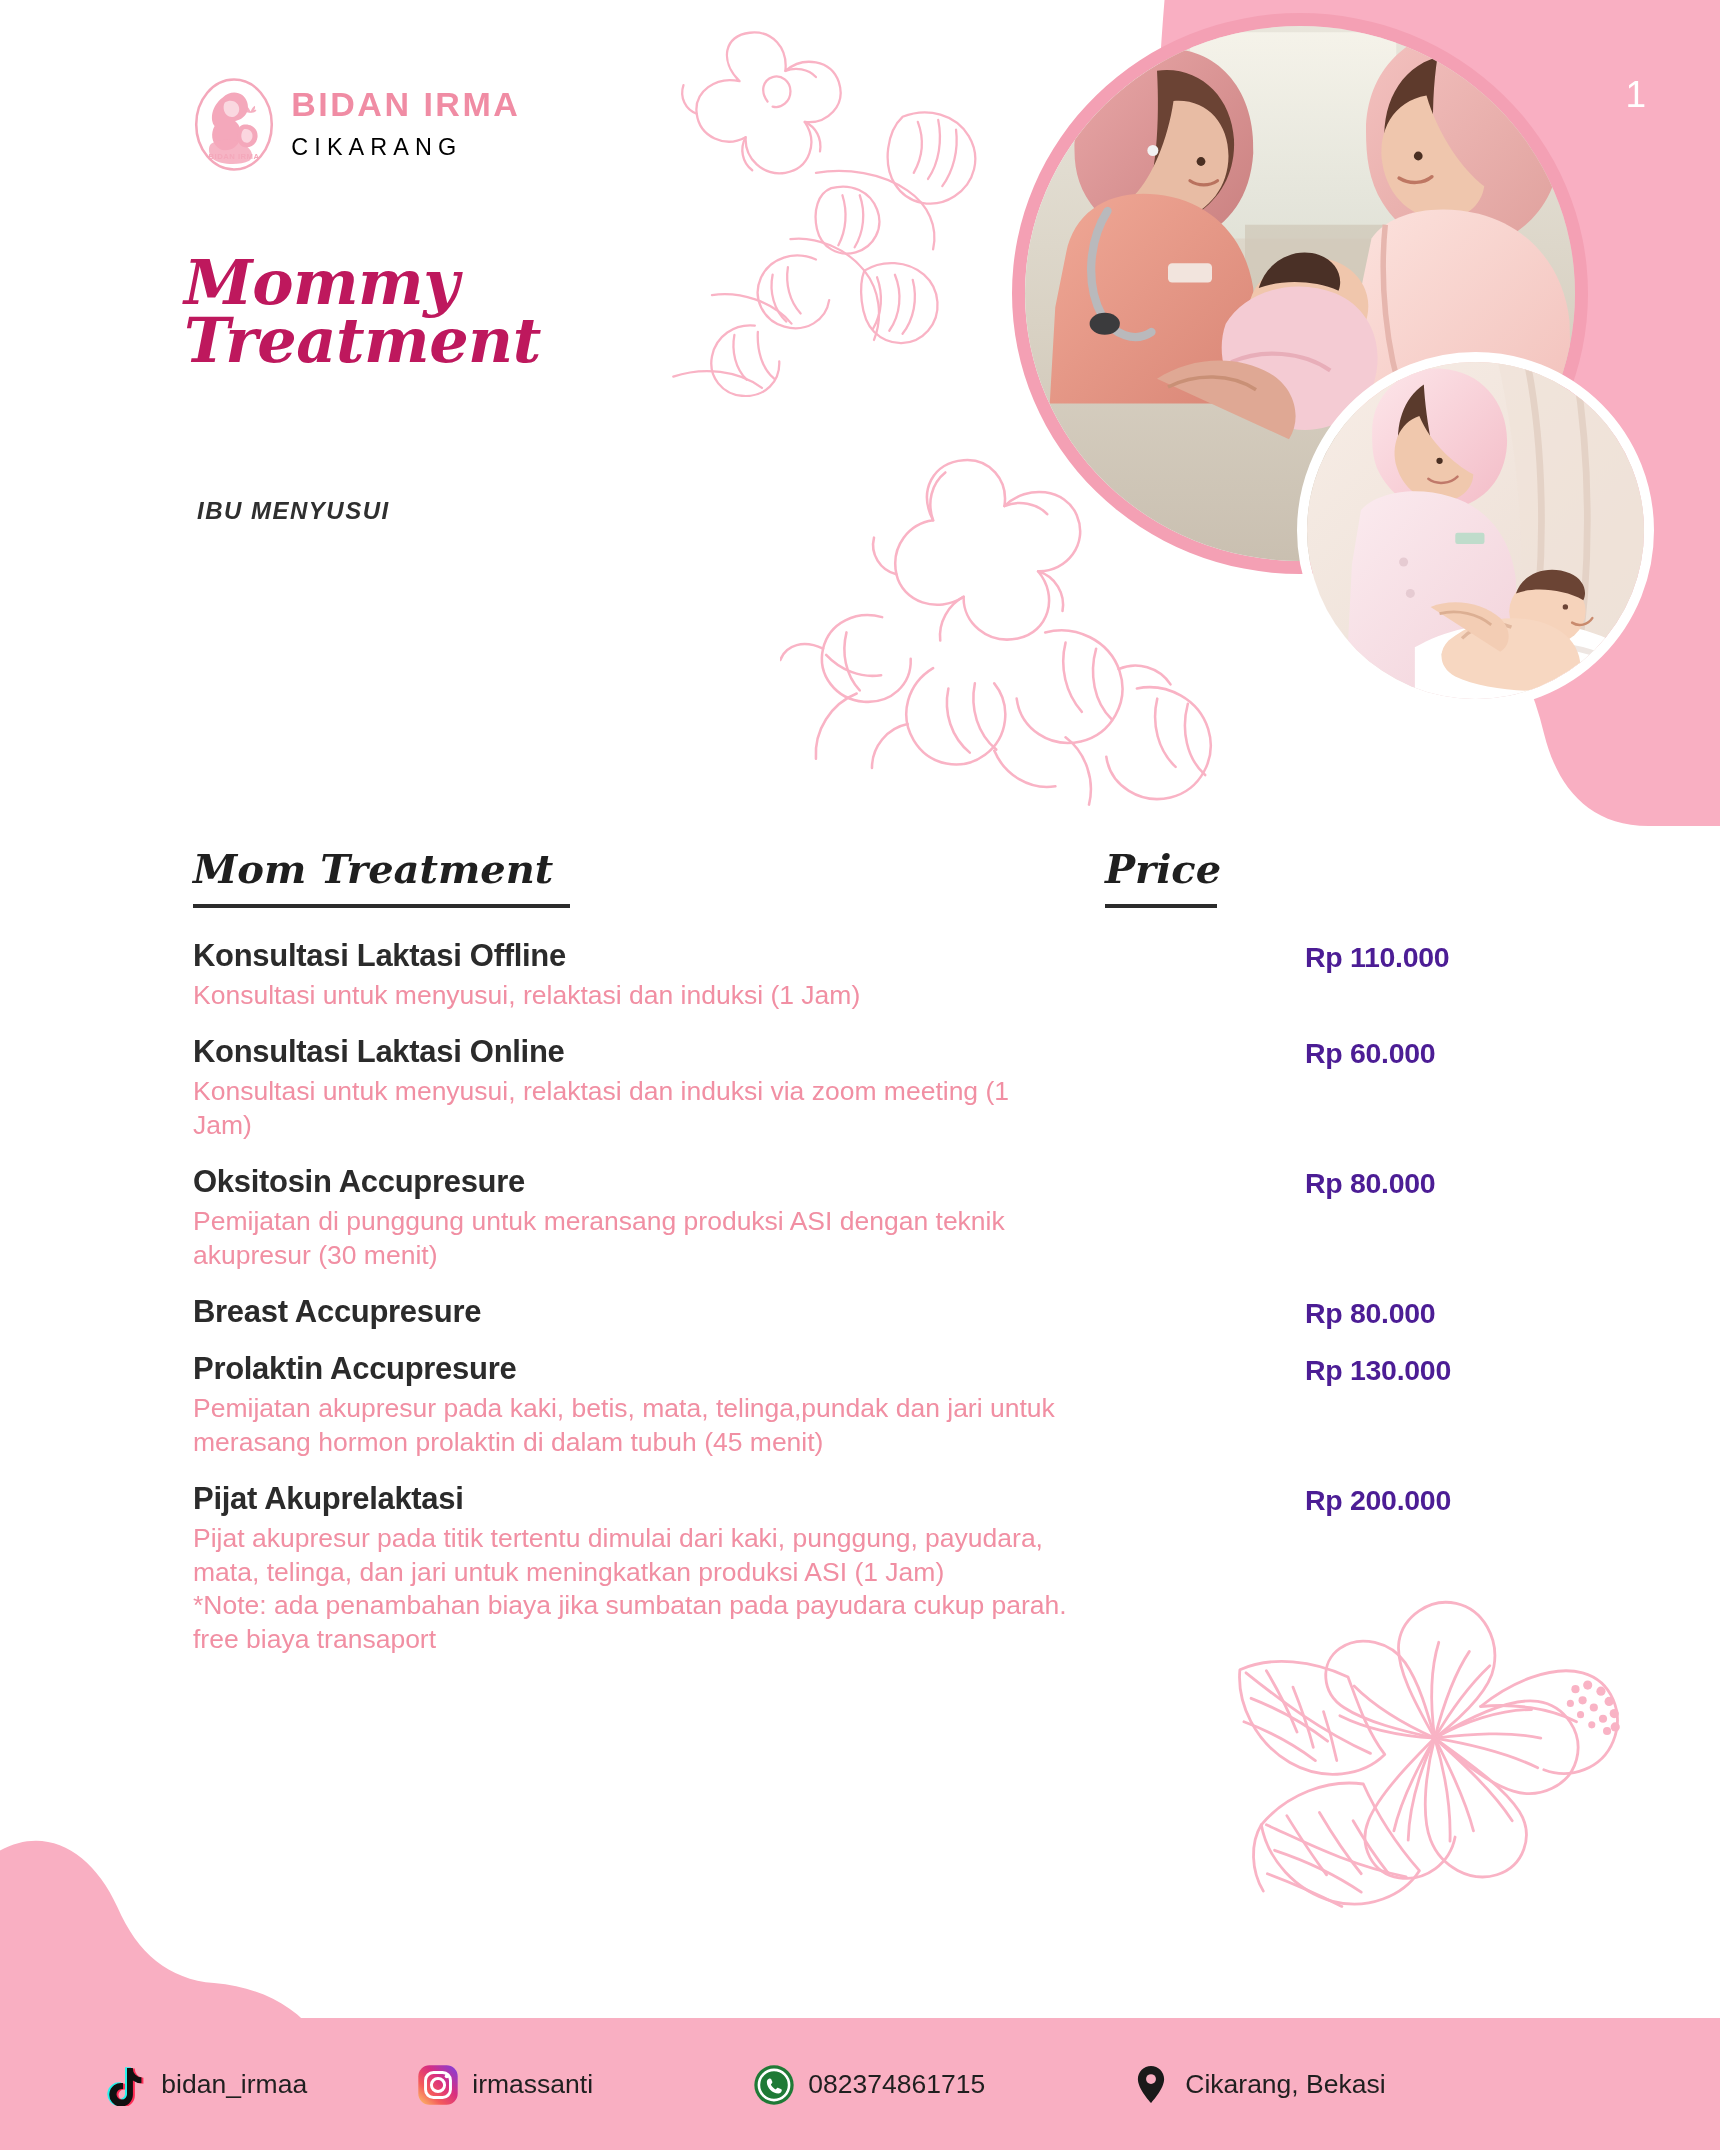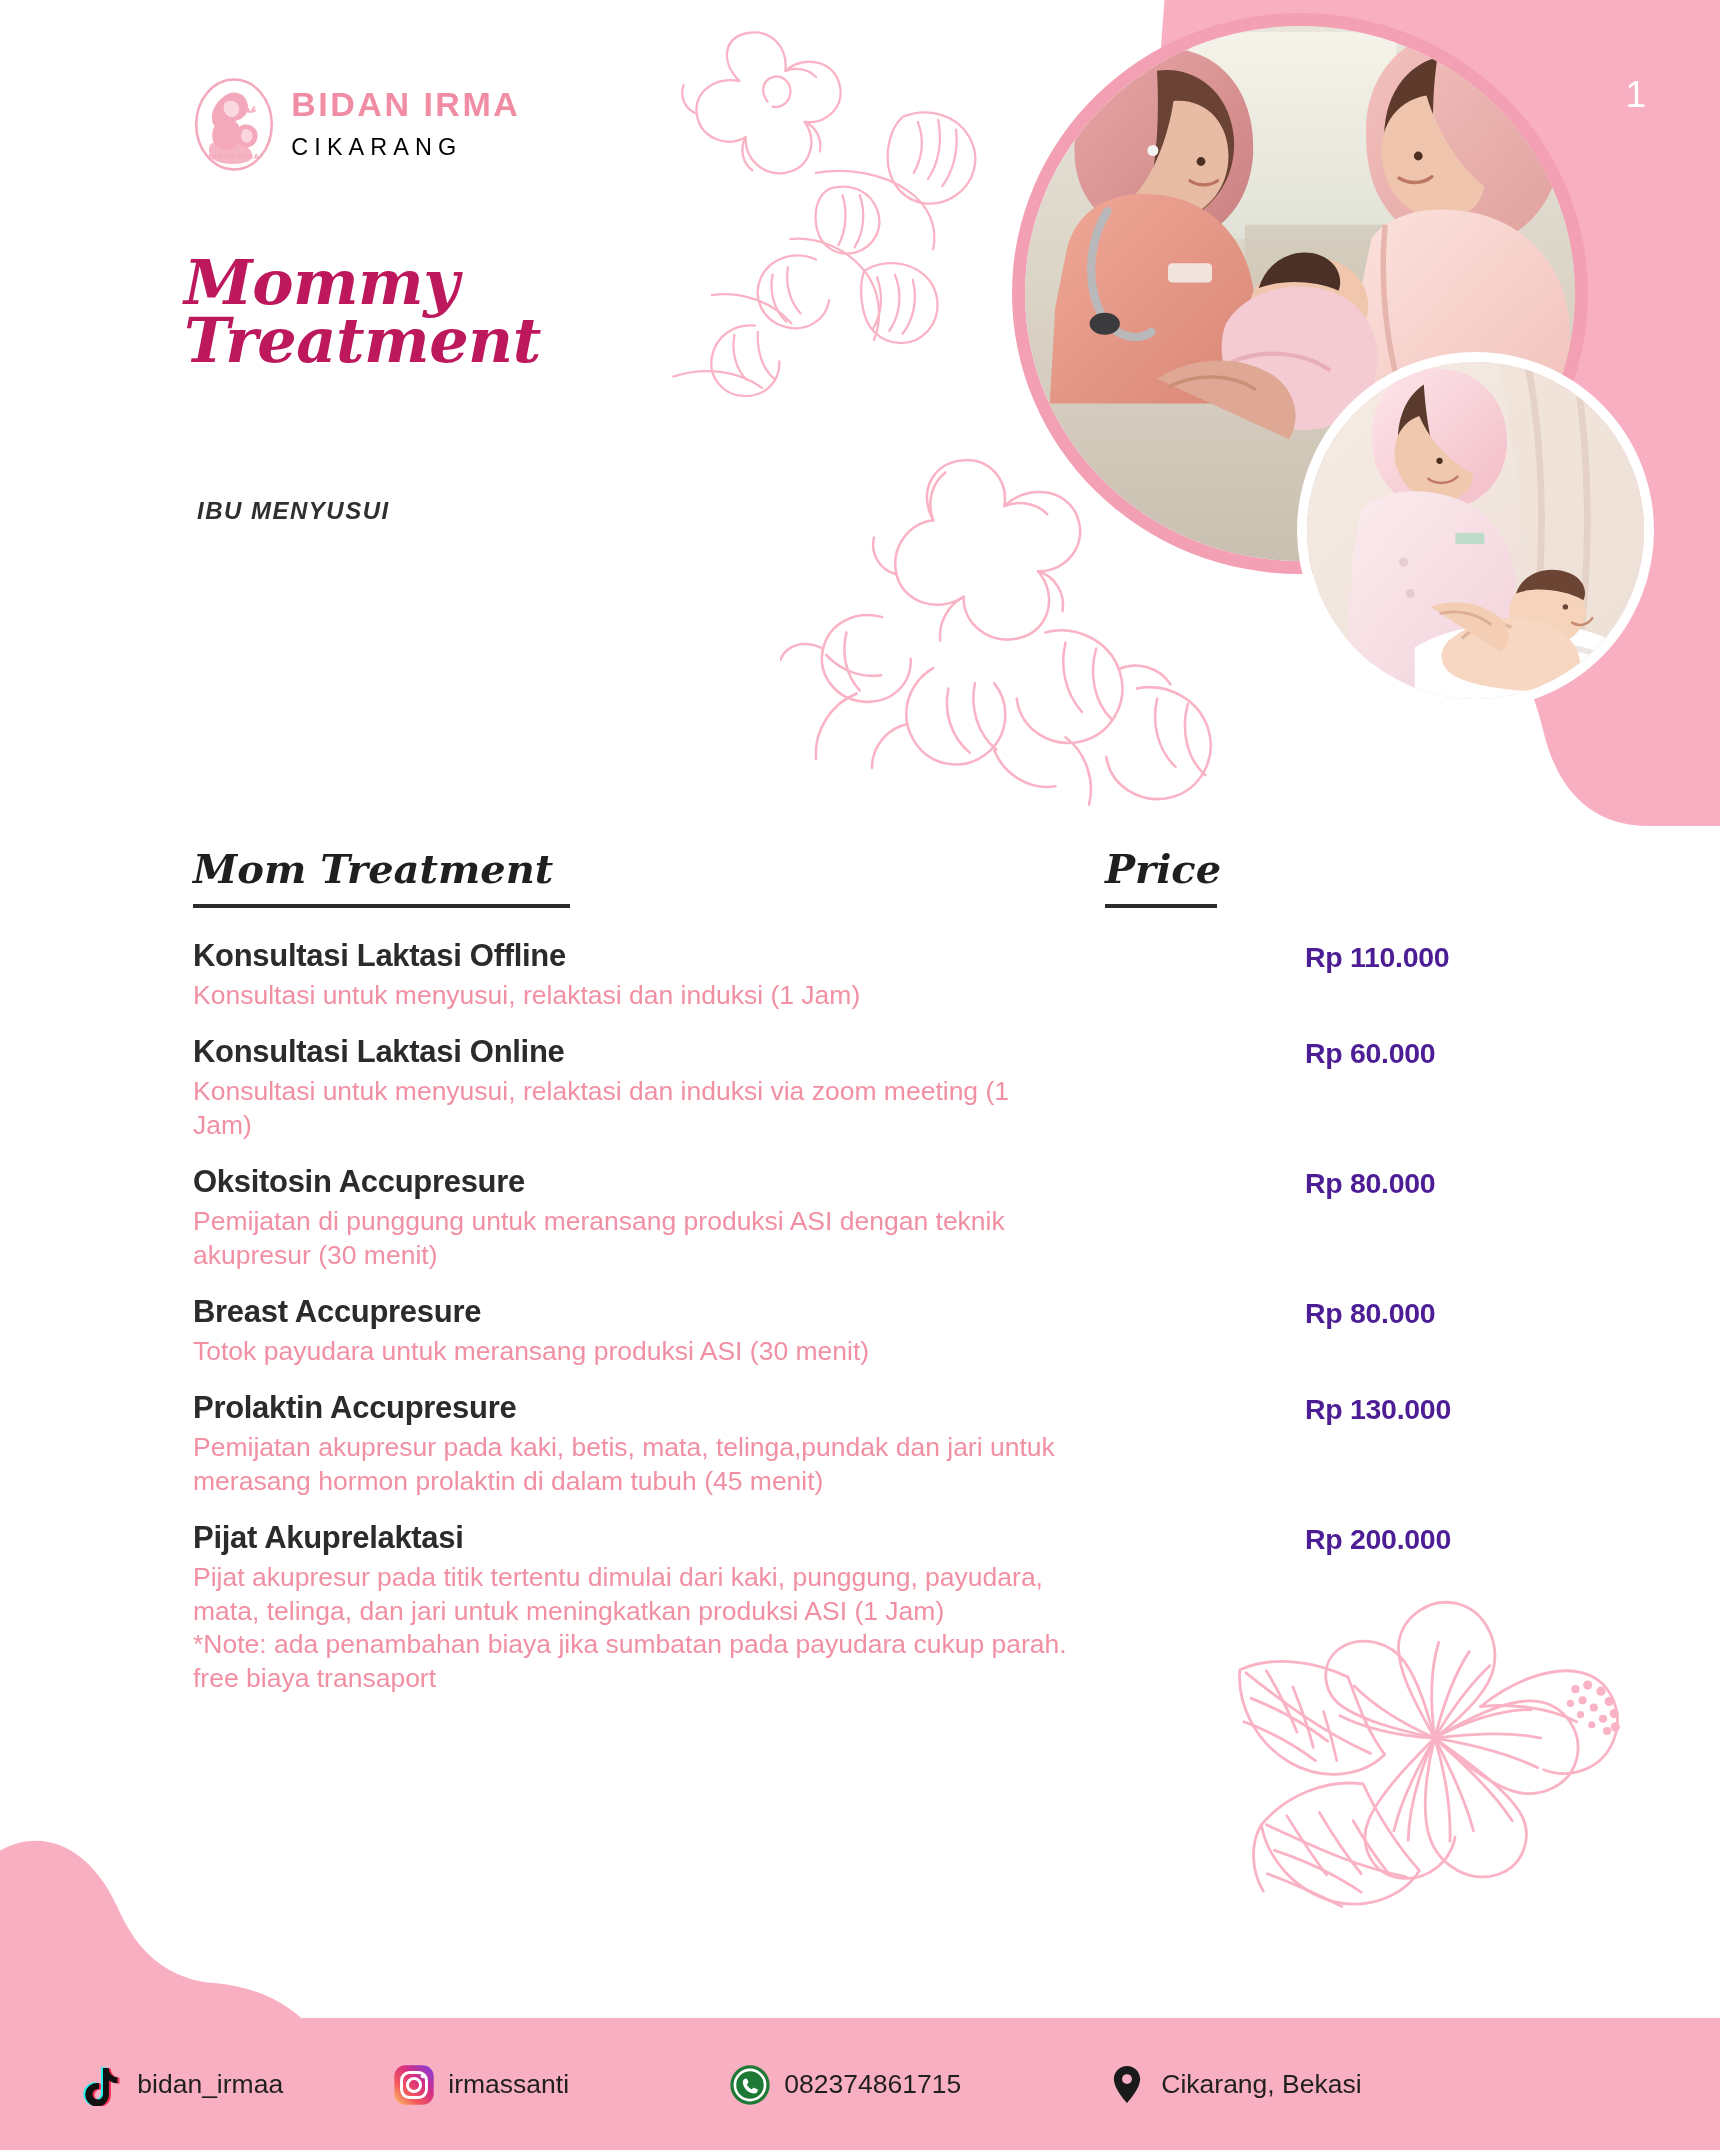--- a/index.html
+++ b/index.html
@@ -52,21 +52,21 @@
   .list{position:absolute;left:193px;top:930px;width:1336px;margin-top:8px;}
   .row{position:relative;margin-bottom:21.4px;}
   .row .name{font-size:31px;font-weight:700;color:#2B2B2B;letter-spacing:-0.3px;line-height:1.15;}
   .row .desc{font-size:26.5px;font-weight:400;color:#F18FA3;line-height:1.28;margin-top:5.1px;max-width:882px;}
   .row .price{position:absolute;right:0;top:3.1px;width:224px;text-align:left;
       font-size:28.5px;font-weight:700;color:#4c1d95;letter-spacing:-0.3px;}
   .row .price-inner{display:inline-block;}
 
   
   .contacts{position:absolute;left:0;bottom:0;width:1720px;height:133px;
-      display:flex;align-items:center;padding-left:82px;box-sizing:border-box;gap:0;}
+      display:flex;align-items:center;padding-left:106px;box-sizing:border-box;gap:0;}
   .contact{display:flex;align-items:center;gap:13.3px;}
   .c1{width:311px;}.c2{width:336px;}.c3{width:377px;}.c4{width:357px;}
   .contact .ic{width:42px;height:42px;flex:0 0 auto;display:block;}
   .contact .txt{font-size:26.5px;color:#1F1F1F;font-weight:400;white-space:nowrap;}
 </style>
 </head>
 <body>
 
 <div class="page">
 
@@ -369,21 +369,20 @@
         <div class="desc">Konsultasi untuk menyusui, relaktasi dan induksi via zoom meeting (1 Jam)</div>
         <div class="price"><span class="price-inner">Rp 60.000</span></div>
       </div>
       <div class="row">
         <div class="name">Oksitosin Accupresure</div>
         <div class="desc">Pemijatan di punggung untuk meransang produksi ASI dengan teknik akupresur (30 menit)</div>
         <div class="price"><span class="price-inner">Rp 80.000</span></div>
       </div>
       <div class="row">
         <div class="name">Breast Accupresure</div>
-        <div class="desc">Totok payudara untuk meransang produksi ASI (30 menit)</div>
         <div class="price"><span class="price-inner">Rp 80.000</span></div>
       </div>
       <div class="row">
         <div class="name">Prolaktin Accupresure</div>
         <div class="desc">Pemijatan akupresur pada kaki, betis, mata, telinga,pundak dan jari untuk merasang hormon prolaktin di dalam tubuh (45 menit)</div>
         <div class="price"><span class="price-inner">Rp 130.000</span></div>
       </div>
       <div class="row">
         <div class="name">Pijat Akuprelaktasi</div>
         <div class="desc">Pijat akupresur pada titik tertentu dimulai dari kaki, punggung, payudara, mata, telinga, dan jari untuk meningkatkan produksi ASI (1 Jam)<br>*Note: ada penambahan biaya jika sumbatan pada payudara cukup parah. free biaya transaport</div>

